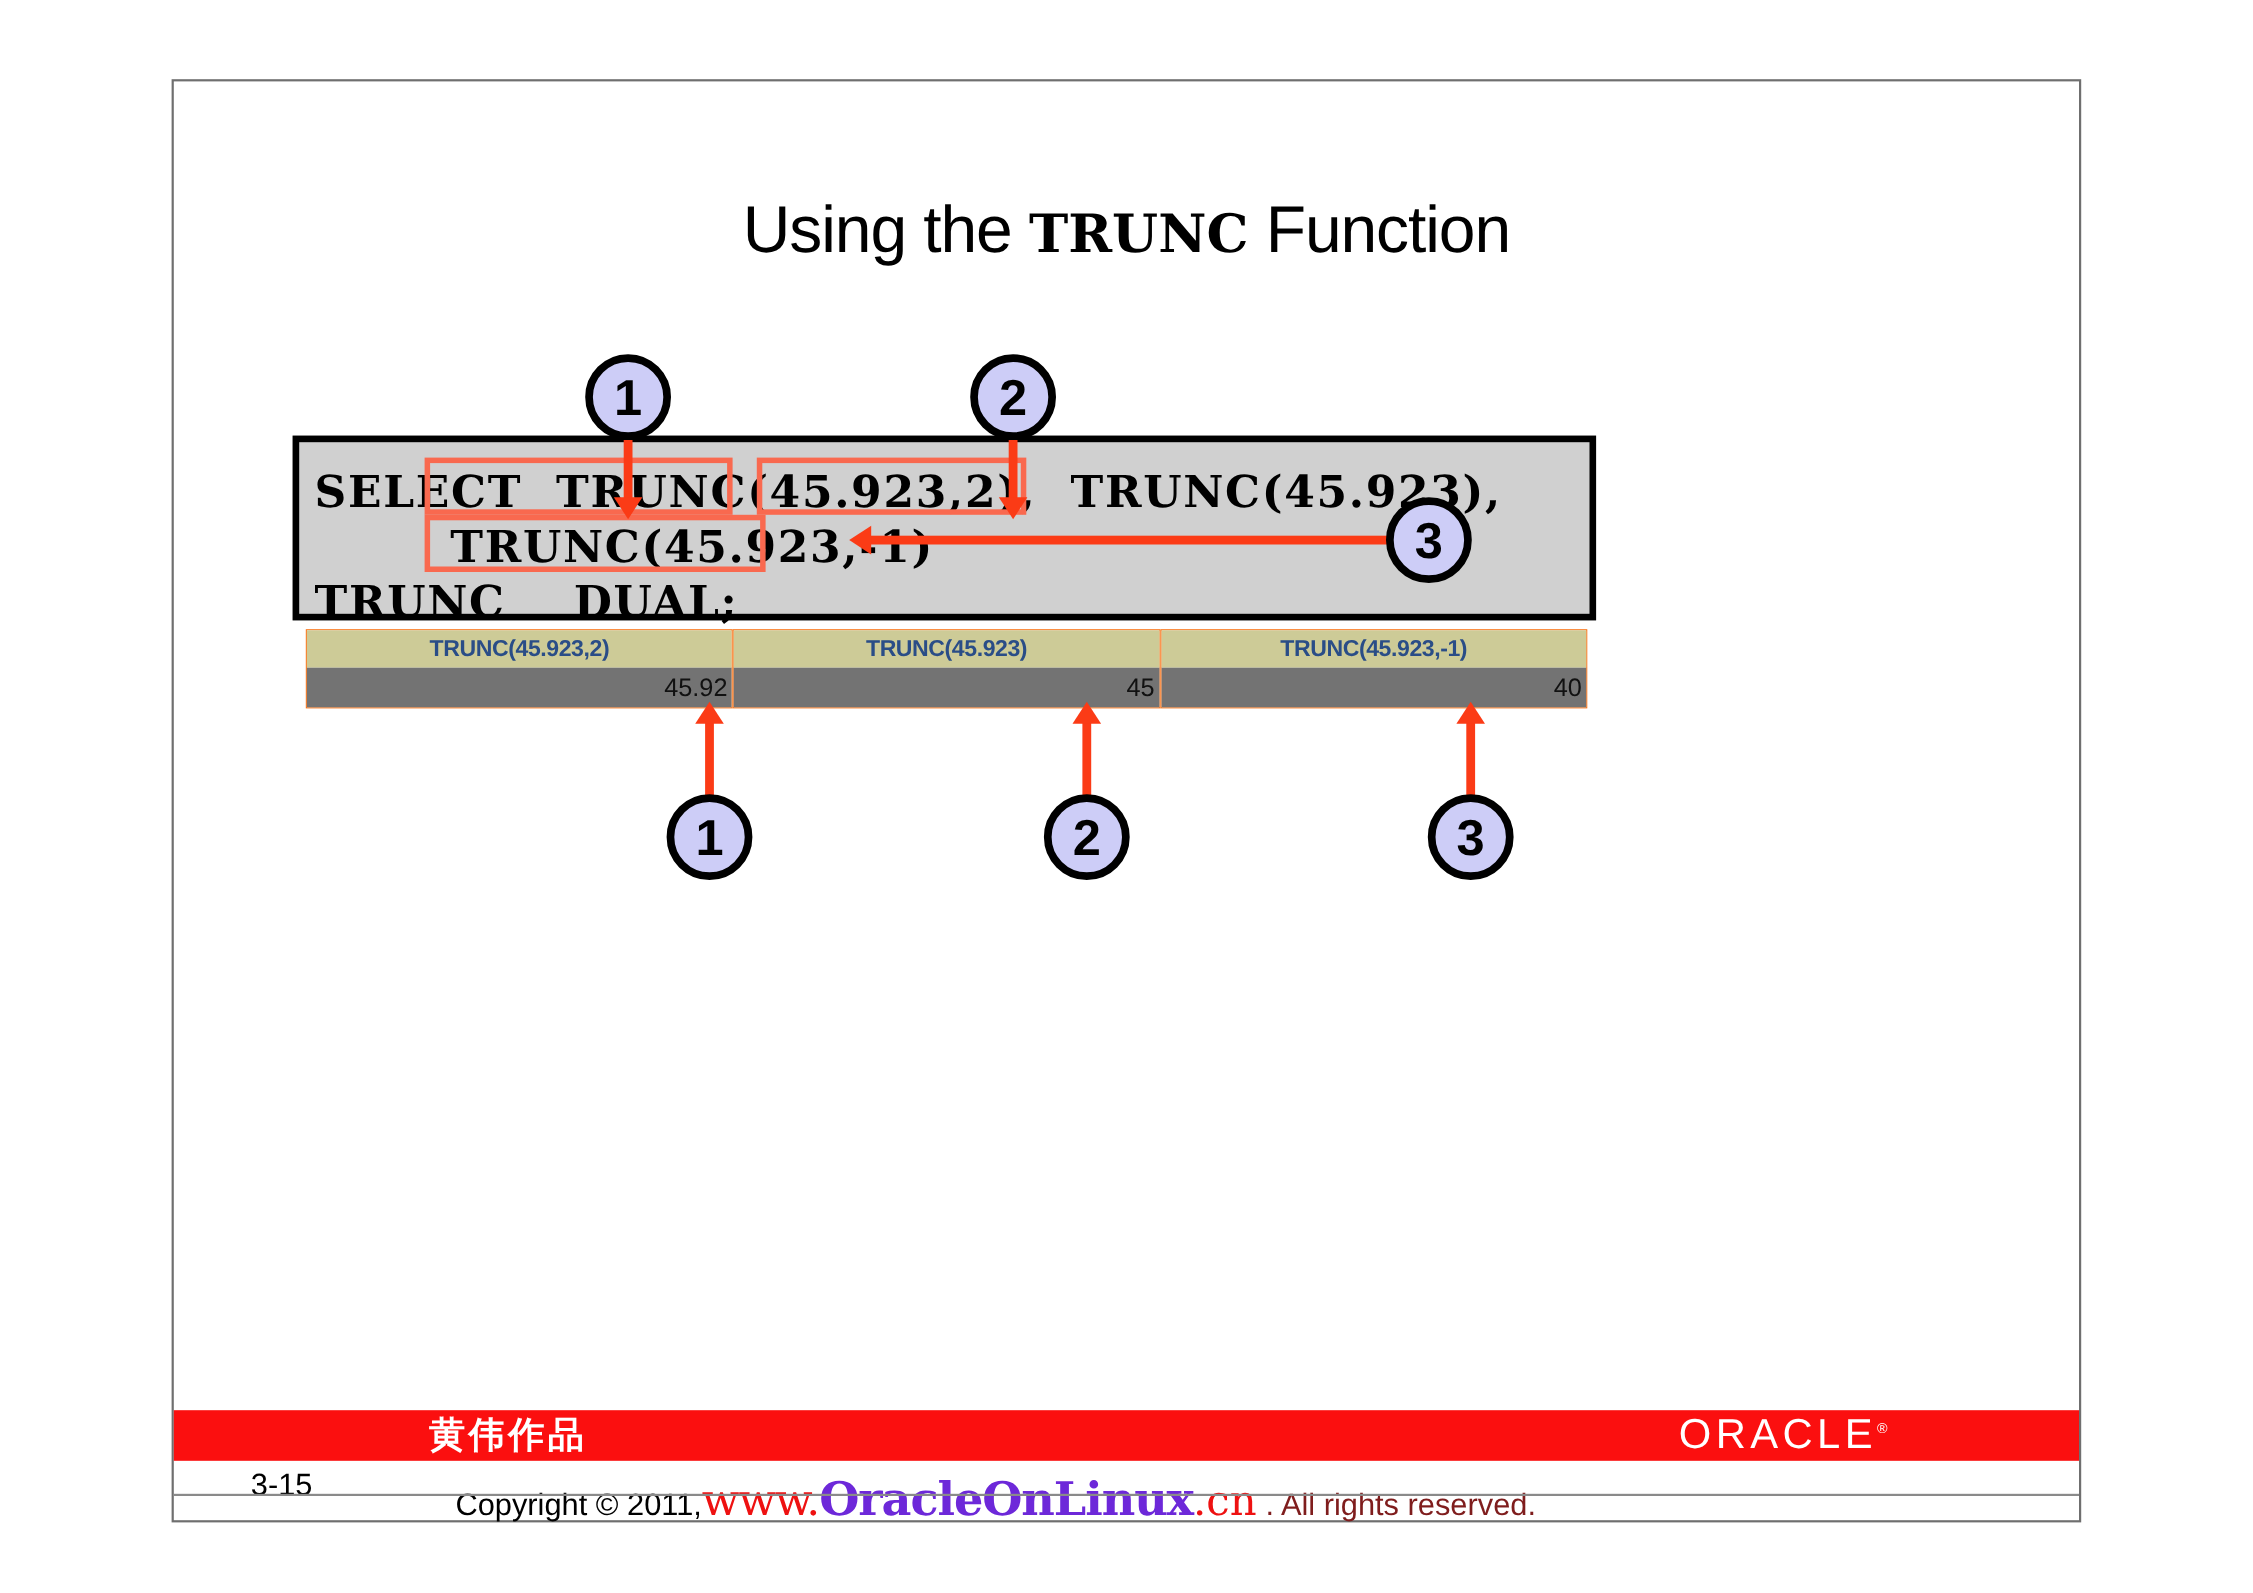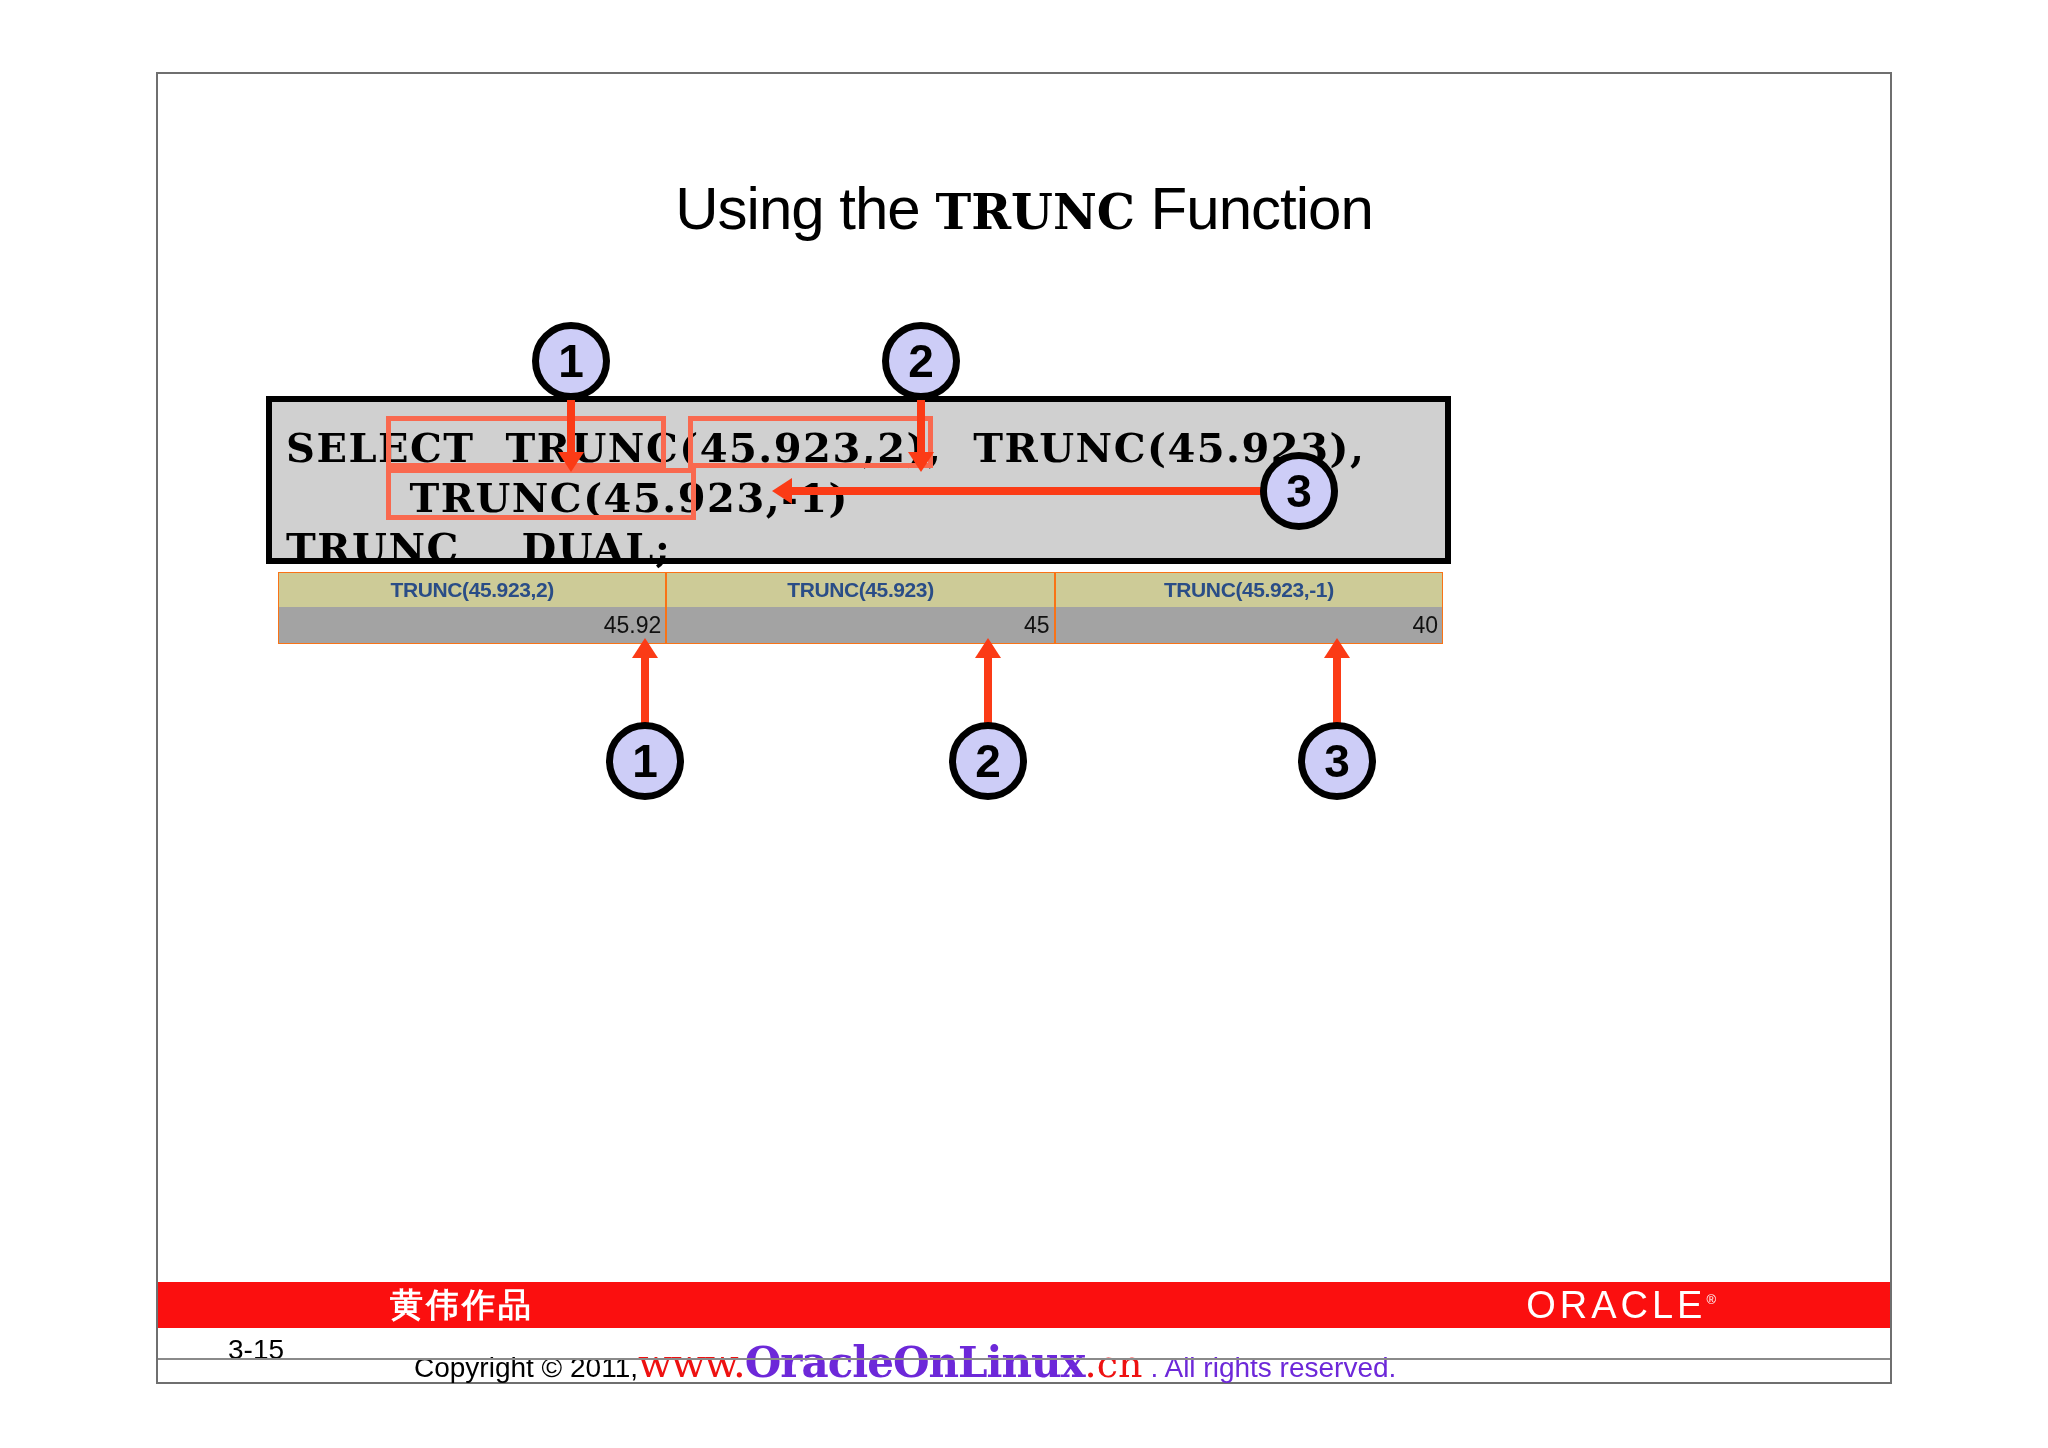--- a/index.html
+++ b/index.html
@@ -159,21 +159,21 @@
     font-family: "Liberation Sans", sans-serif;
     font-size: 21px;
     font-weight: bold;
     display: flex;
     align-items: center;
     justify-content: center;
     letter-spacing: -0.4px;
   }
   .res-cell {
     flex: 1;
-    background: #a3a3a3;
+    background: #737373;
     color: #111111;
     font-family: "Liberation Sans", sans-serif;
     font-size: 23px;
     display: flex;
     align-items: center;
     justify-content: flex-end;
     padding-right: 4px;
     box-sizing: border-box;
   }
 
@@ -256,21 +256,21 @@
     letter-spacing: -1px;
   }
   .cp-cn {
     font-family: "DejaVu Serif", serif;
     font-size: 38px;
     color: #ee1111;
   }
   .cp-rights {
     font-family: "Liberation Sans", sans-serif;
     font-size: 28px;
-    color: #6d28d9;
+    color: #7f1d1d;
     margin-left: 8px;
     margin-top: 24px;
   }
   #footrule {
     position: absolute;
     left: 0;
     bottom: 22px;
     width: 100%;
     height: 2px;
     background: #8a8a8a;

